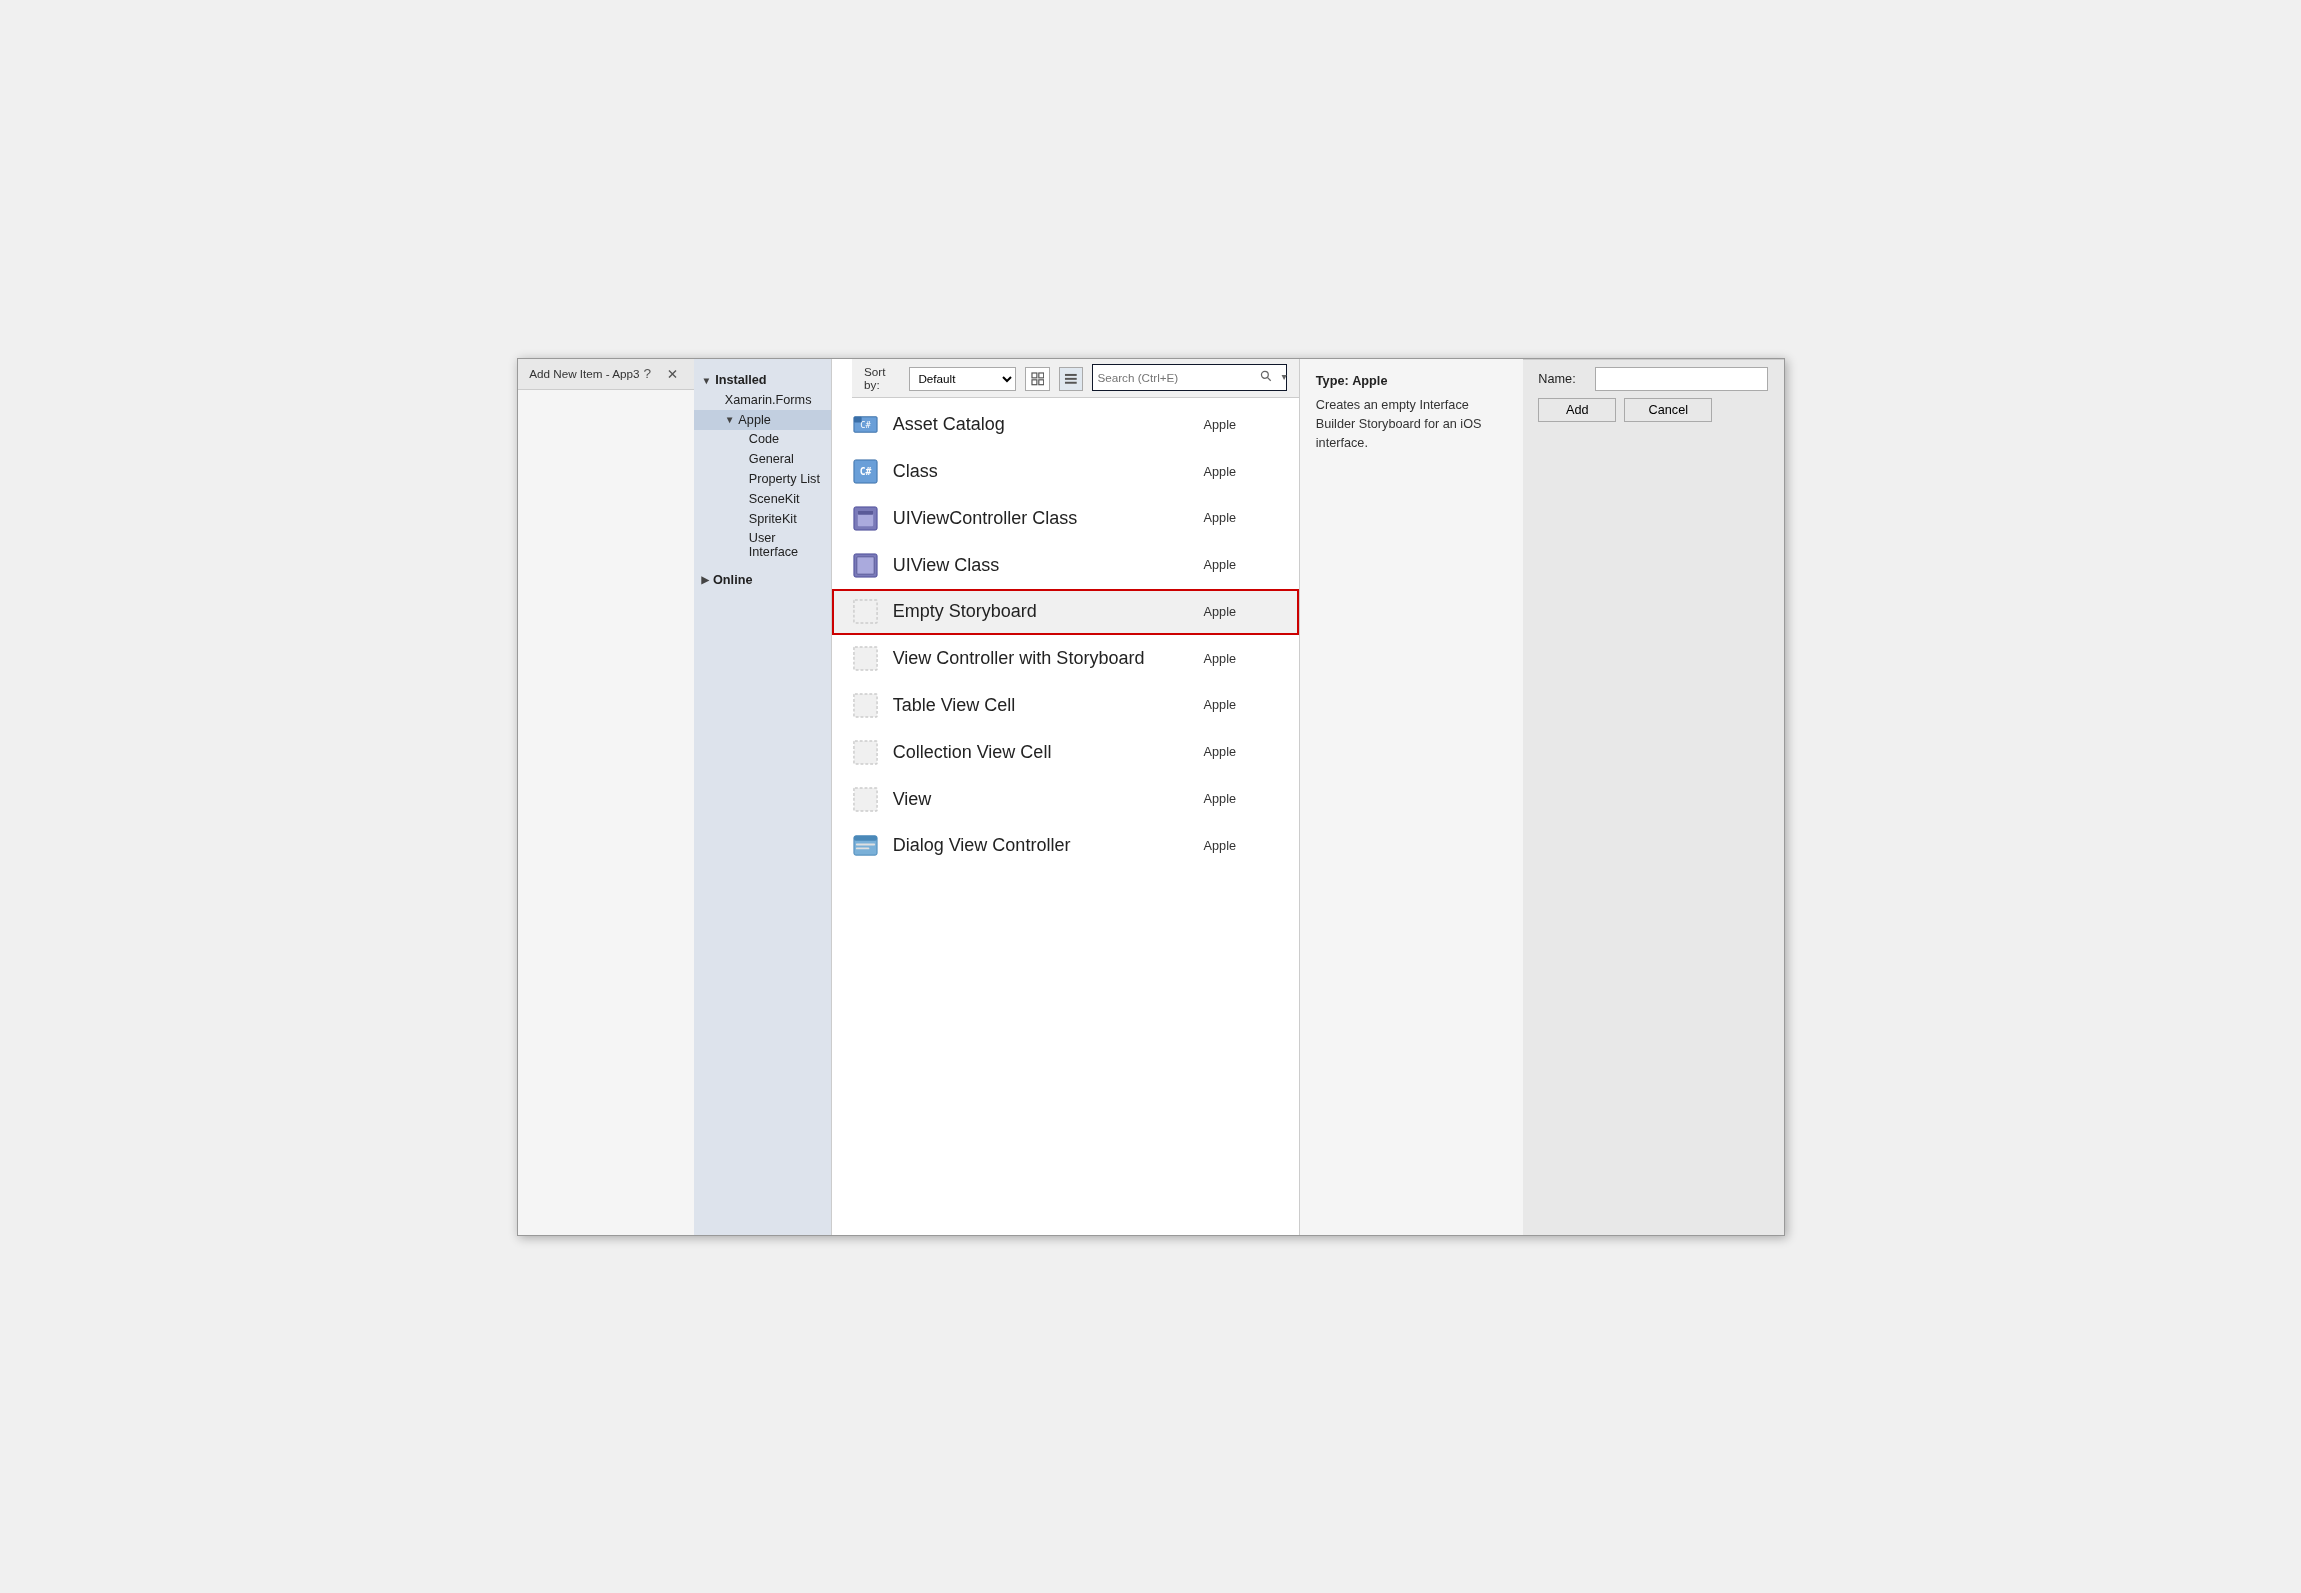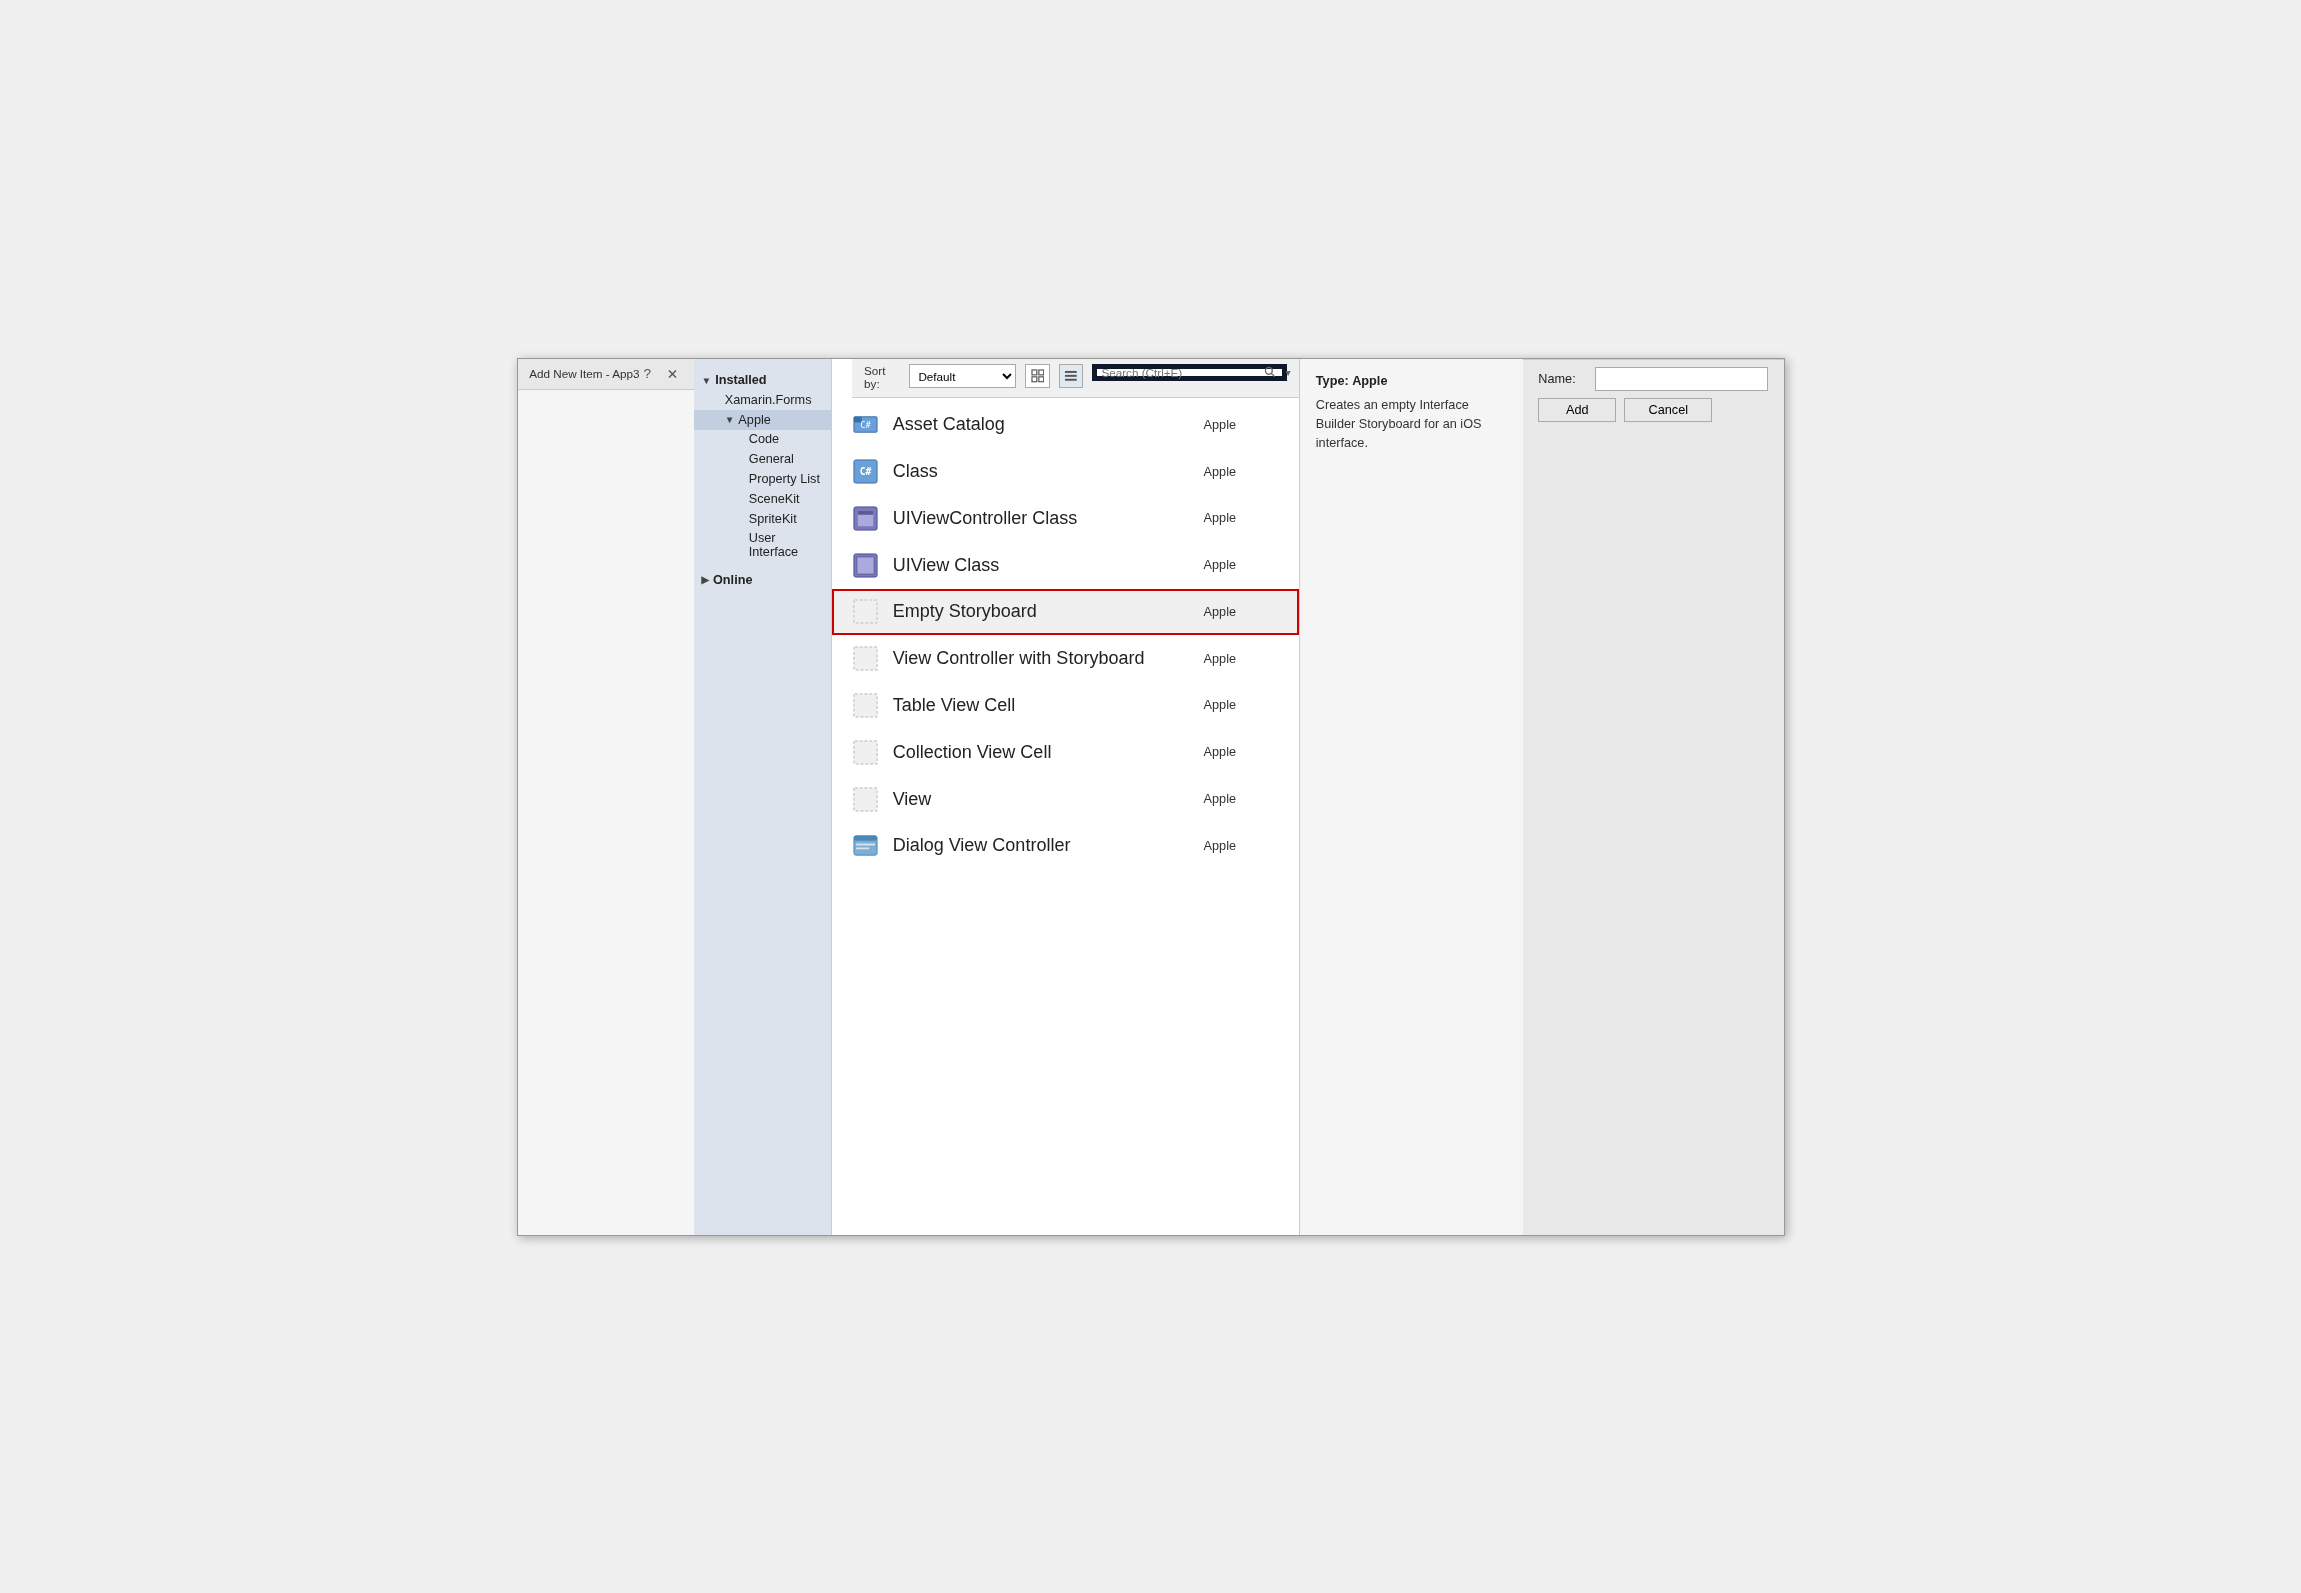--- a/index.html
+++ b/index.html
@@ -91,21 +91,21 @@
       flex: 1;
       display: flex;
       flex-direction: column;
       background: #fff;
     }
     .toolbar {
       background: #f0f0f0;
       border-bottom: 1px solid #ccc;
       padding: 5.9px 11.7px;
       display: flex;
-      align-items: flex-start;
+      align-items: flex-end;
       gap: 9px;
       height: 39px;
       margin-left: 20px;
     }
     .sort-label {
       font-size: 11.7px;
       color: #333;
     }
     .sort-select {
       height: 23.4px;
@@ -126,23 +126,23 @@
       justify-content: center;
       font-size: 11.7px;
     }
     .view-btn.active {
       background: #e0e8f0;
     }
     .search-box {
       margin-left: auto;
       display: flex;
       align-items: center;
-      border: 5px solid #0f172a;
+      border: 1px solid #0f172a;
       background: #fff;
-      height: 17px;
+      height: 27px;
       width: 195px;
     }
     .search-input {
       border: none;
       outline: none;
       font-size: 11.7px;
       padding: 0 3.9px;
       flex: 1;
       background: transparent;
       color: #888;

